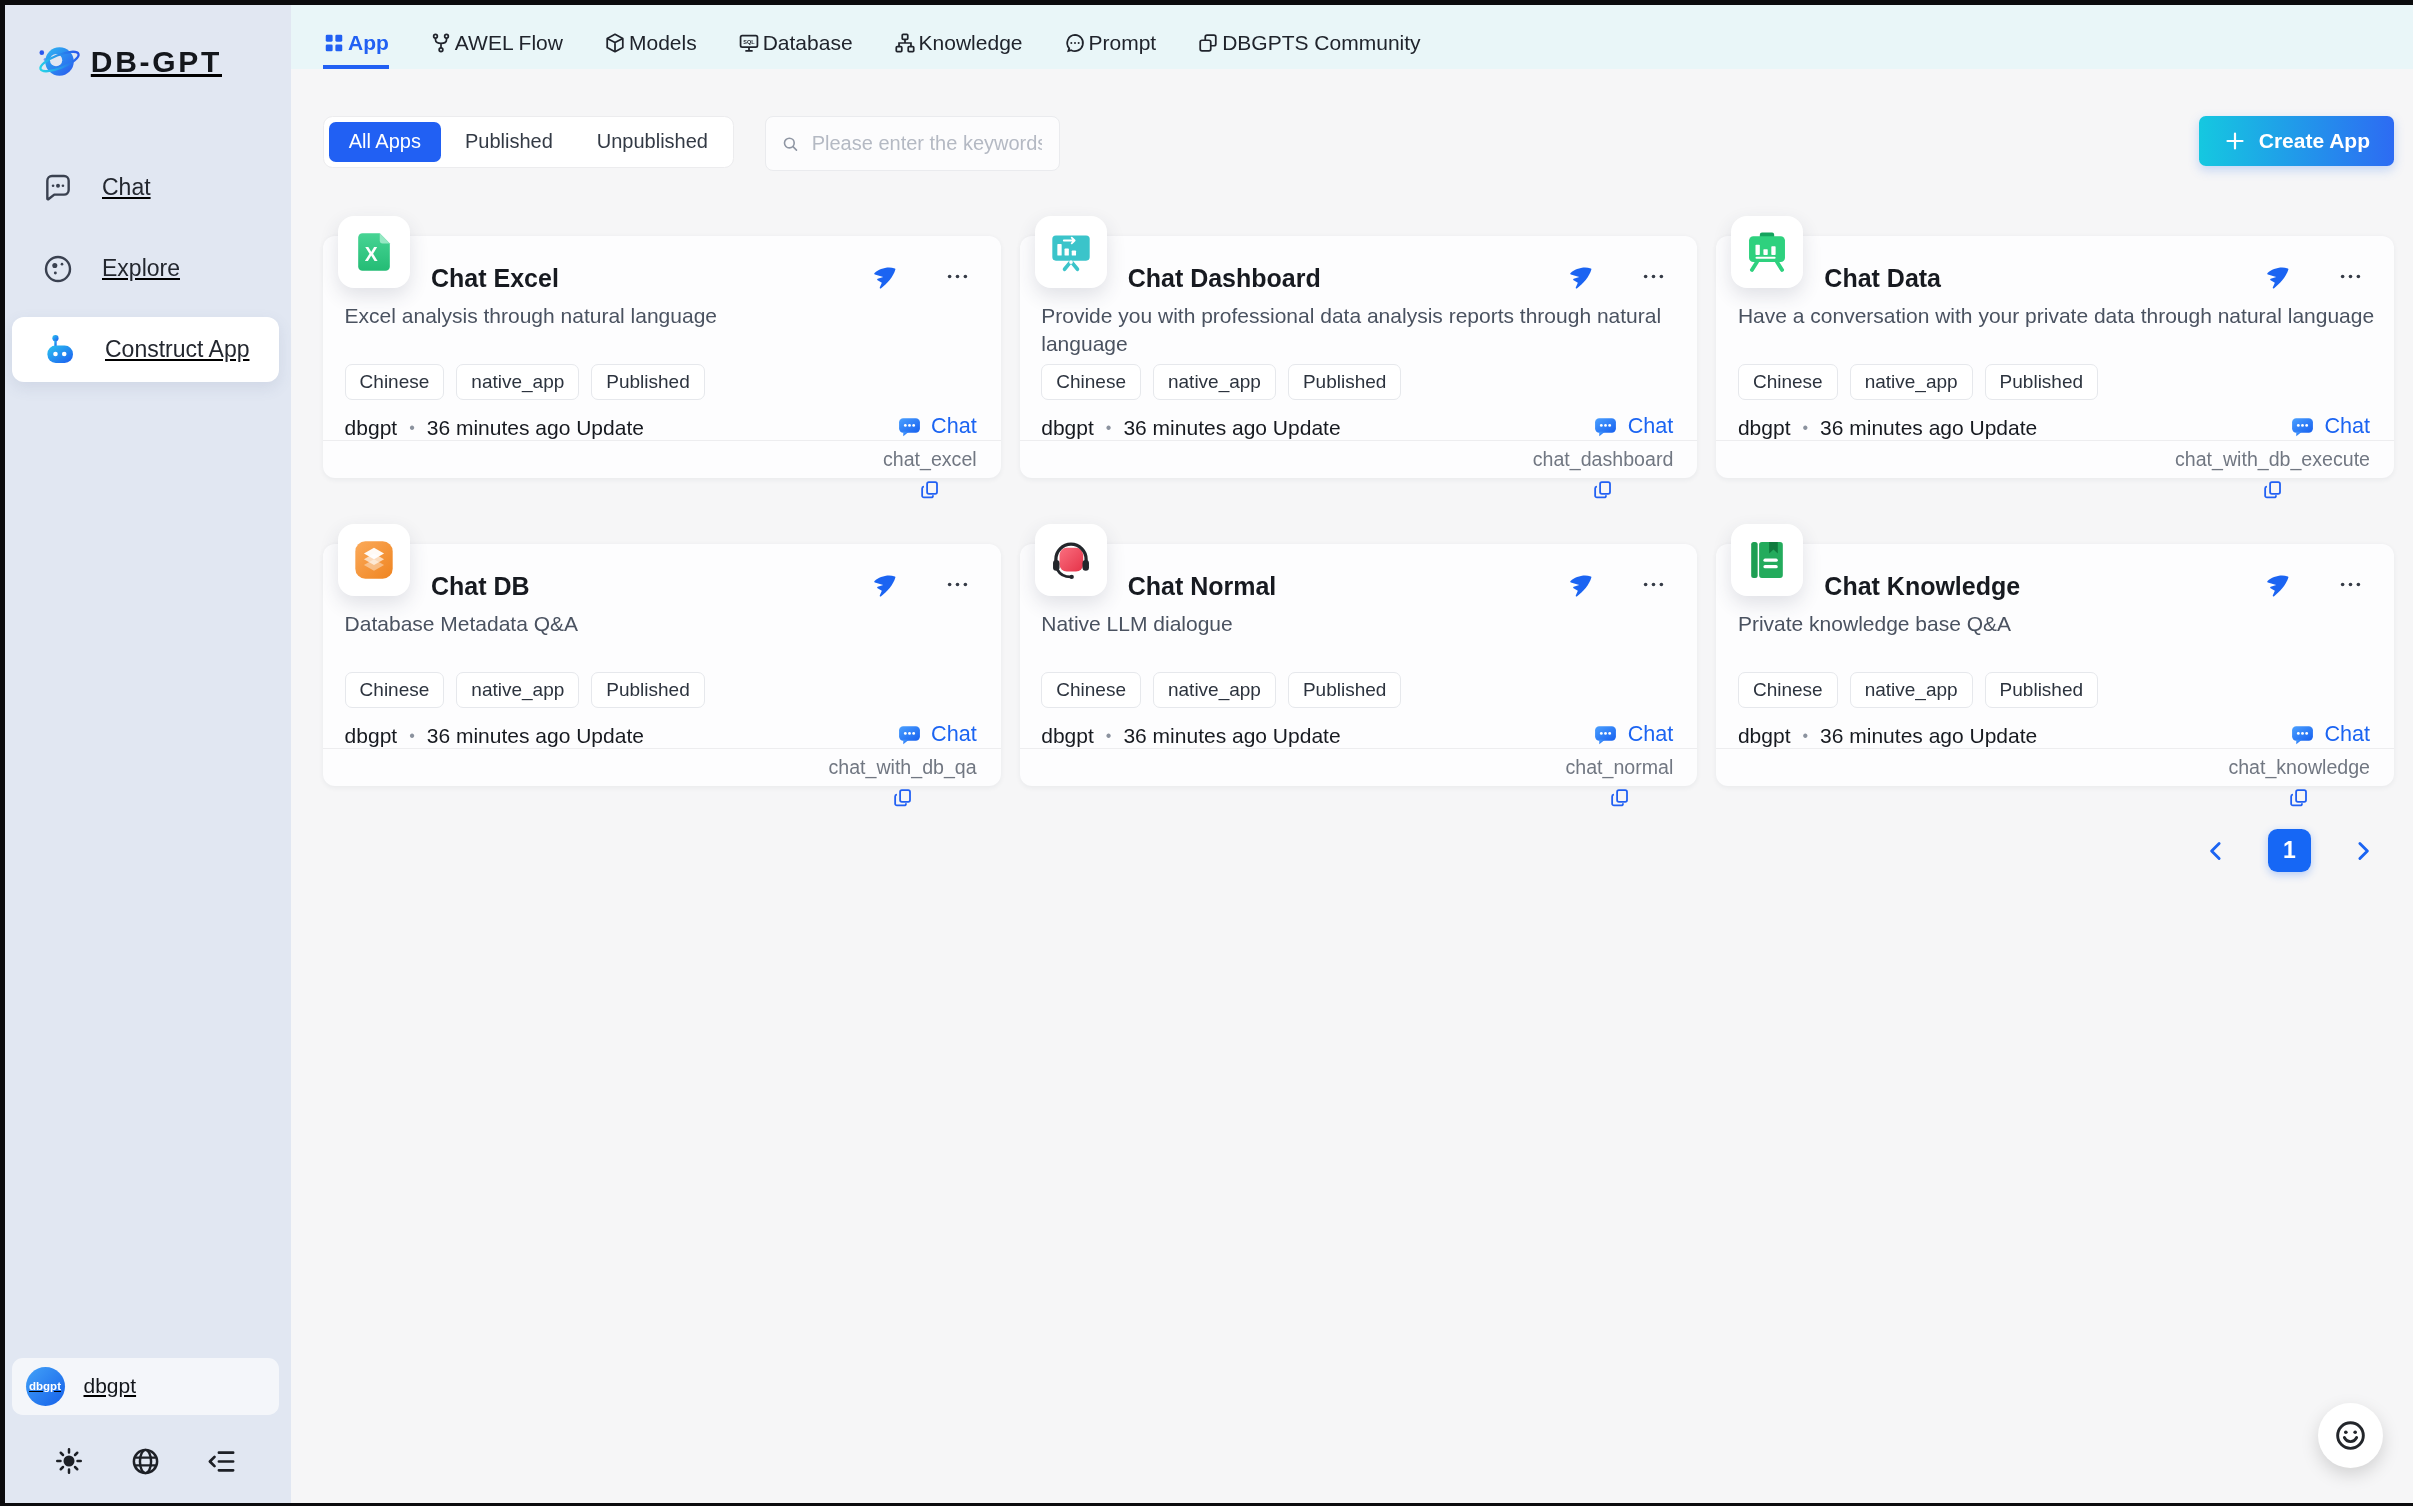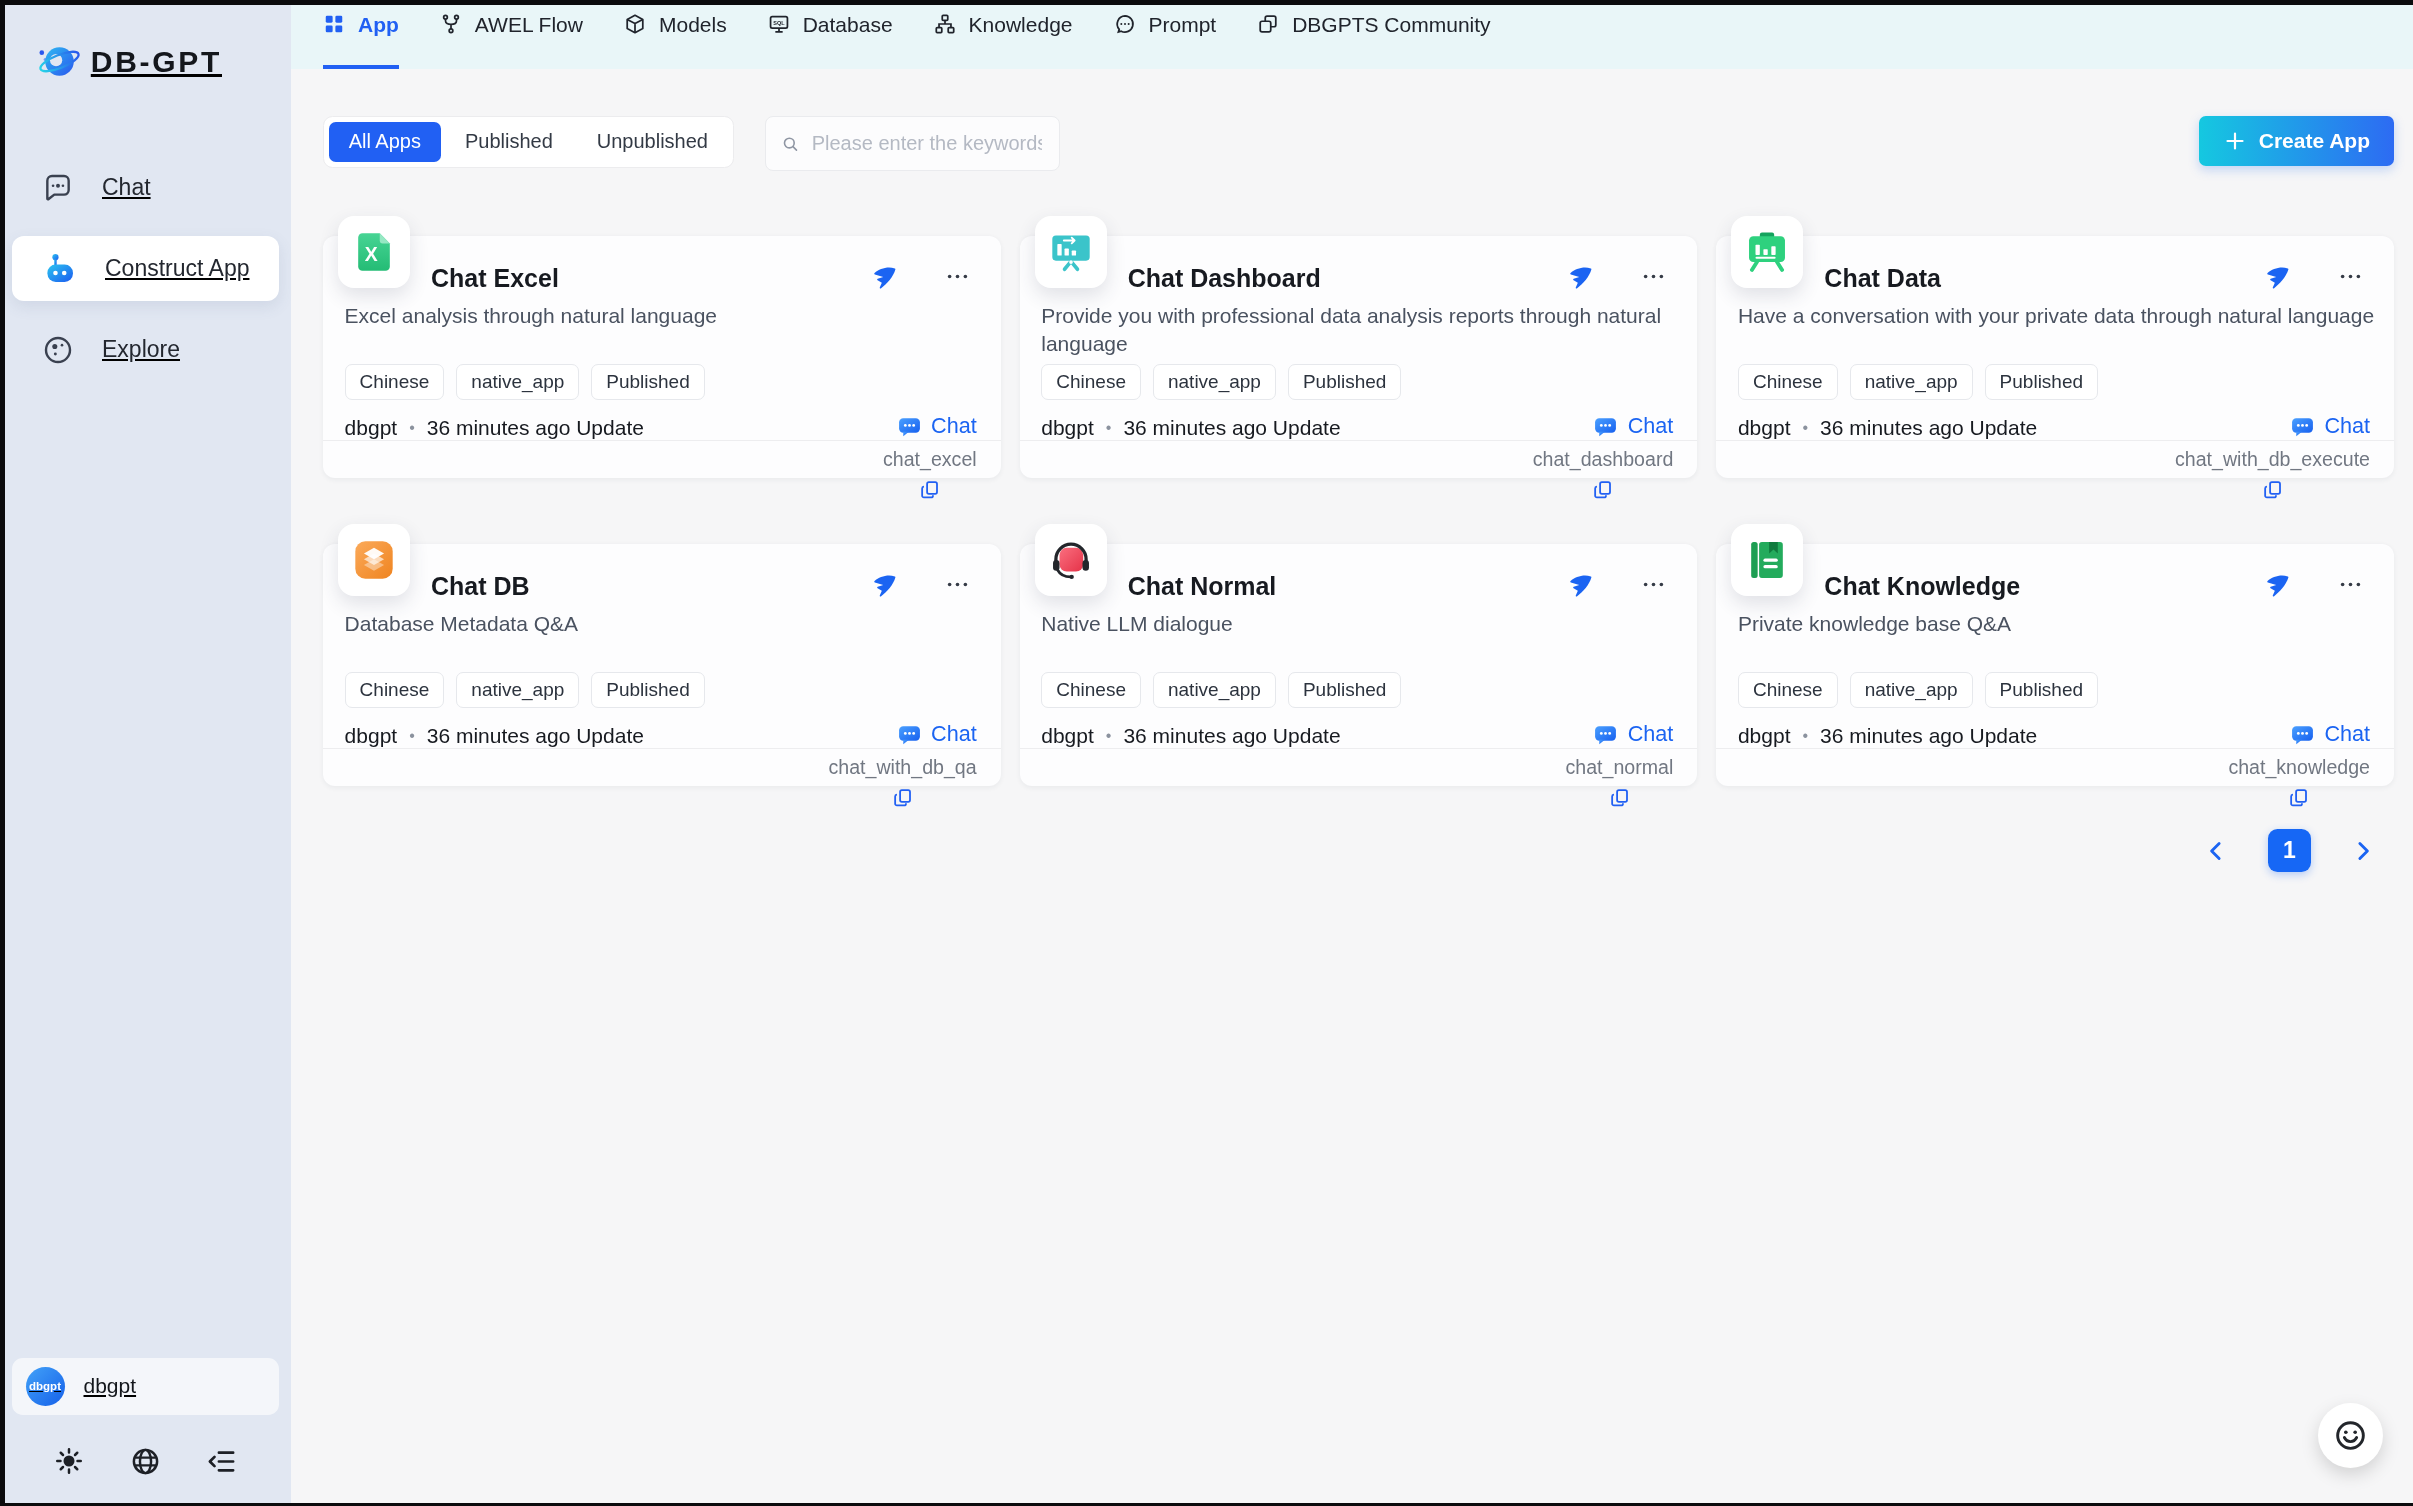--- a/index.html
+++ b/index.html
@@ -17,21 +17,21 @@
   .menu-item.active{background:#ffffff;box-shadow:0 5.4px 15px rgba(85,100,140,.12);}
   .side-bottom{margin-top:auto;padding:0 12px 9.5px;}
   .user-row{display:flex;align-items:center;gap:19px;background:rgba(255,255,255,.62);border-radius:10.8px;height:57px;padding-left:13.5px;cursor:pointer;}
   .avatar{width:39px;height:39px;border-radius:50%;background:linear-gradient(135deg,#42a2f8,#1560e9);color:#fff;font-size:11.5px;font-weight:700;display:flex;align-items:center;justify-content:center;}
   .user-name{font-size:21px;color:#14171c;}
   .side-icons{display:flex;justify-content:space-between;align-items:center;padding:31px 42px 20px 42px;}
   .side-icons .icon-btn{cursor:pointer;display:flex;}
 
   
   .nav{position:absolute;left:291px;top:0;right:0;height:69px;background:#e9f6f8;display:flex;align-items:stretch;padding-left:32px;z-index:4;}
-  .nav-tab{display:flex;align-items:flex-start;gap:13px;font-size:21px;color:#20242c;margin-right:41px;border-bottom:4.7px solid transparent;padding-top:13px;cursor:pointer;white-space:nowrap;}
+  .nav-tab{display:flex;align-items:center;gap:3px;font-size:21px;color:#20242c;margin-right:41px;border-bottom:4.7px solid transparent;padding-top:20px;cursor:pointer;white-space:nowrap;}
   .nav-tab.active{color:#2160f3;border-bottom-color:#2160f3;font-weight:600;}
 
   
   .content{position:absolute;left:291px;top:69px;right:0;bottom:0;padding:47px 19px 0 32px;}
   .toolbar{display:flex;align-items:flex-start;}
   .seg{display:inline-flex;gap:4px;background:#ffffff;border:1.4px solid #ececee;border-radius:9.5px;padding:4.7px;}
   .seg-tab{font-size:20px;color:#333a45;padding:8.8px 20px;border-radius:6.8px;cursor:pointer;white-space:nowrap;}
   .seg-tab.active{background:#2160f3;color:#fff;}
   .search{display:flex;align-items:center;gap:10.8px;margin-left:31px;width:295px;height:55px;background:#fcfcfd;border:1.4px solid #eaebee;border-radius:8px;padding:0 15px;box-sizing:border-box;}
   .search input{border:none;outline:none;background:transparent;font-size:20px;color:#333a45;width:230px;font-family:"Liberation Sans",sans-serif;}
@@ -117,38 +117,38 @@
     <div class="menu">
       <div class="menu-item">
         <svg width="32" height="32" viewBox="0 0 24 24">
           <path d="M4 6.5A3.5 3.5 0 0 1 7.5 3h9A3.5 3.5 0 0 1 20 6.5v7a3.5 3.5 0 0 1-3.5 3.5H9.2L5 20.3c-.5.4-1 .1-1-.5V6.5z" fill="none" stroke="#3a4150" stroke-width="1.8" stroke-linejoin="round"></path>
           <circle cx="8.3" cy="10.3" r="1" fill="#3a4150"></circle>
             <circle cx="12" cy="10.3" r="1.5" fill="#3a4150"></circle>
             <circle cx="15.7" cy="10.3" r="1" fill="#3a4150"></circle>
         </svg>
         <span>Chat</span>
       </div>
+      <div class="menu-item">
+        <svg width="32" height="32" viewBox="0 0 24 24">
+          <circle cx="12" cy="12" r="9" fill="none" stroke="#3a4150" stroke-width="1.8"></circle>
+          <circle cx="9.6" cy="9.4" r="1.9" fill="#3a4150"></circle>
+            <circle cx="15" cy="8.4" r="1" fill="#3a4150"></circle>
+            <circle cx="10" cy="15" r="1.1" fill="#3a4150"></circle>
+        </svg>
+        <span>Explore</span>
+      </div>
       <div class="menu-item active">
         <svg width="35" height="35" viewBox="0 0 26 26">
           <circle cx="10" cy="4.6" r="2.3" fill="url(#grobot)"></circle>
           <rect x="9.1" y="6.4" width="1.8" height="4" fill="url(#grobot)"></rect>
           <rect x="4" y="10" width="19" height="13" rx="6.2" fill="url(#grobot)"></rect>
           <circle cx="10" cy="16.4" r="1.7" fill="#fff"></circle>
             <circle cx="16.5" cy="16.4" r="1.7" fill="#fff"></circle>
         </svg>
         <span>Construct App</span>
-      </div>
-      <div class="menu-item">
-        <svg width="32" height="32" viewBox="0 0 24 24">
-          <circle cx="12" cy="12" r="9" fill="none" stroke="#3a4150" stroke-width="1.8"></circle>
-          <circle cx="9.6" cy="9.4" r="1.9" fill="#3a4150"></circle>
-            <circle cx="15" cy="8.4" r="1" fill="#3a4150"></circle>
-            <circle cx="10" cy="15" r="1.1" fill="#3a4150"></circle>
-        </svg>
-        <span>Explore</span>
       </div>
     </div>
 
     <div class="side-bottom">
       <div class="user-row">
         <div class="avatar">dbgpt</div>
         <div class="user-name">dbgpt</div>
       </div>
       <div class="side-icons">
         <span class="icon-btn">

